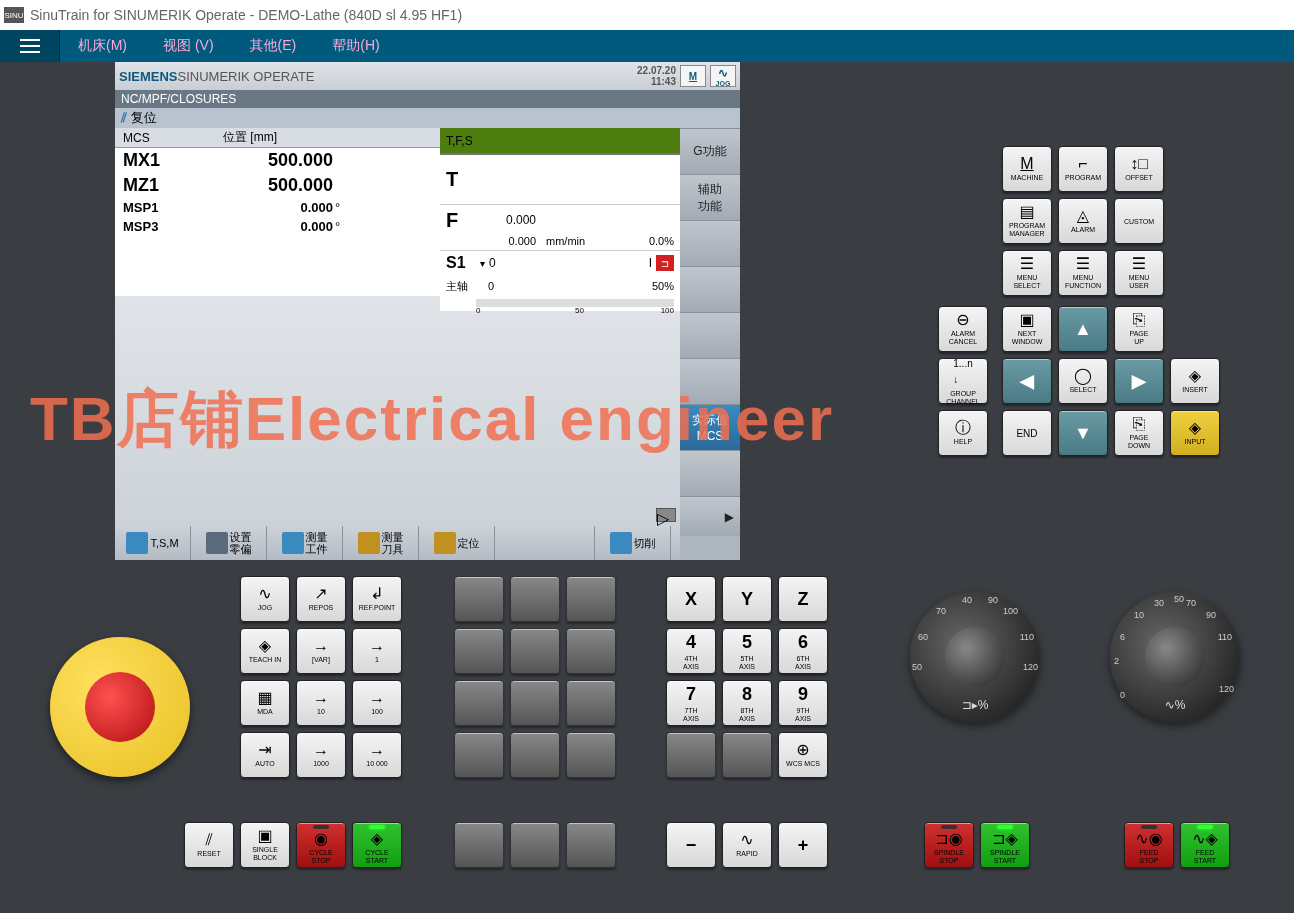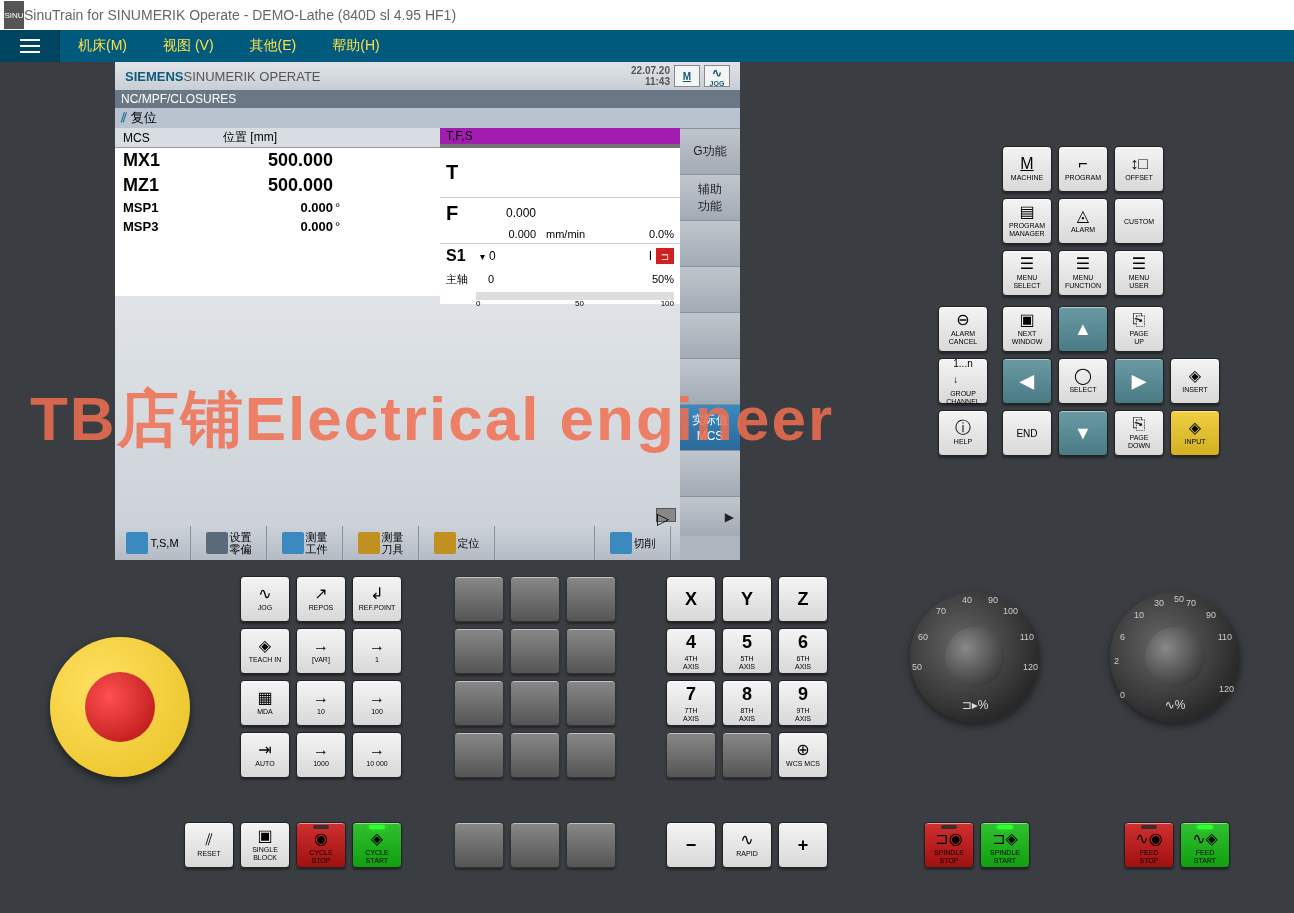--- a/index.html
+++ b/index.html
@@ -1,26 +1,26 @@
 <!DOCTYPE html>
 <html><head>
 <meta charset="utf-8">
 <style>
 * { margin: 0; padding: 0; box-sizing: border-box; font-family: Arial, sans-serif; }
 body { width: 1294px; height: 913px; background: #fff; overflow: hidden; position: relative; }
 .titlebar { height: 30px; background: #fff; display: flex; align-items: center; padding-left: 4px; color: #666; font-size: 14px; }
-.titlebar-icon { width: 20px; height: 28px; background: #555; display: flex; align-items: center; justify-content: center; color: #fff; font-size: 8px; }
-.menubar { height: 32px; background: #005A7D; display: flex; align-items: center; color: #fde047; }
+.titlebar-icon { width: 20px; height: 16px; background: #555; margin-right: 6px; display: flex; align-items: center; justify-content: center; color: #fff; font-size: 8px; }
+.menubar { height: 32px; background: #005A7D; display: flex; align-items: center; color: #f9a8d4; }
 .hamburger { width: 60px; height: 32px; background: #004560; display: flex; align-items: center; justify-content: center; border-right: 1px solid #003040; }
 .menuitem { padding: 0 18px; font-size: 14px; cursor: pointer; }
 .workspace { height: 851px; background: #3a3e42; display: flex; position: relative; }
 
 
 .hmi-wrap { position: absolute; left: 115px; top: 0; width: 625px; }
-.hmi-header { height: 28px; background: linear-gradient(#e0e4e8,#c8ced5); display: flex; align-items: center; padding: 0 10px; font-size: 13px; color: #0E5A7B; font-weight: bold; }
+.hmi-header { height: 28px; background: linear-gradient(#e0e4e8,#c8ced5); display: flex; align-items: center; padding: 0 4px; font-size: 13px; color: #0E5A7B; font-weight: bold; }
 .hmi-header .brand { flex: 0 0 auto; }
 .hmi-header .title { flex: 1; color: #555; font-weight: normal; }
 .hmi-header .dt { font-size: 10px; color: #555; text-align: right; line-height: 11px; font-weight: bold; }
 .hmi-header .mode { width: 26px; height: 22px; border: 1px solid #888; margin-left: 4px; display: flex; align-items: center; justify-content: center; font-size: 10px; background: #f5f5f5; }
 .path-bar { height: 18px; background: #6a7885; color: #fff; font-size: 12px; padding-left: 6px; display:flex; align-items:center; }
 .reset-bar { height: 20px; background: #b8c3cf; font-size: 13px; padding-left: 6px; display:flex; align-items:center; }
 .reset-bar .slashes { color: #2a7aa0; margin-right: 4px; font-weight: bold; }
 
 .hmi-body { display: flex; background: #fff; }
 .hmi-left { width: 565px; }
@@ -30,21 +30,21 @@
 
 .pos-header { display: flex; background: #d8dde3; height: 20px; font-size: 12px; align-items: center; border-bottom: 1px solid #999; }
 .pos-header .col { padding: 0 8px; }
 .pos-row { display: flex; padding: 2px 8px; font-size: 18px; font-family: 'Courier New', monospace; }
 .pos-row.small { font-size: 13px; }
 .pos-axis { width: 80px; font-weight: bold; }
 .pos-val { width: 130px; text-align: right; font-weight: bold; }
 .pos-deg { margin-left: 2px; }
 
 .tfs-panel { position: absolute; right: 0; top: 0; width: 240px; background: #fff; font-size: 12px; }
-.tfs-header { background: #a21caf; height: 20px; padding-left: 6px; border-bottom: 4px solid #737373; display:flex;align-items:center; }
+.tfs-header { background: #4d7c0f; height: 27px; padding-left: 6px; border-bottom: 2px solid #737373; display:flex;align-items:center; }
 .tfs-row { padding: 2px 6px; border-bottom: 1px solid #ccc; display: flex; align-items: center; min-height: 24px; font-family: 'Courier New', monospace; }
 .tfs-label { font-size: 20px; font-weight: bold; width: 30px; }
 
 .pos-container { position: relative; height: 168px; }
 .middle-gray { height: 230px; background: linear-gradient(#e0e4e8,#ccd2d8); display:flex; align-items:flex-end; justify-content:flex-end; padding:4px; }
 .scroll-ind { width:20px;height:14px;background:#888;border:1px solid #555; }
 
 .hmi-bottom { height: 34px; background: linear-gradient(#ccd2d8,#b4bbc4); display: flex; }
 .softkey-h { flex: 0 0 auto; width: 76px; border-right: 1px solid #8a929c; display: flex; align-items: center; justify-content: center; font-size: 11px; line-height: 12px; text-align: center; gap: 2px; }
 .softkey-h .icon { width: 22px; height: 22px; background: #5a6a7a; border-radius: 2px; }

